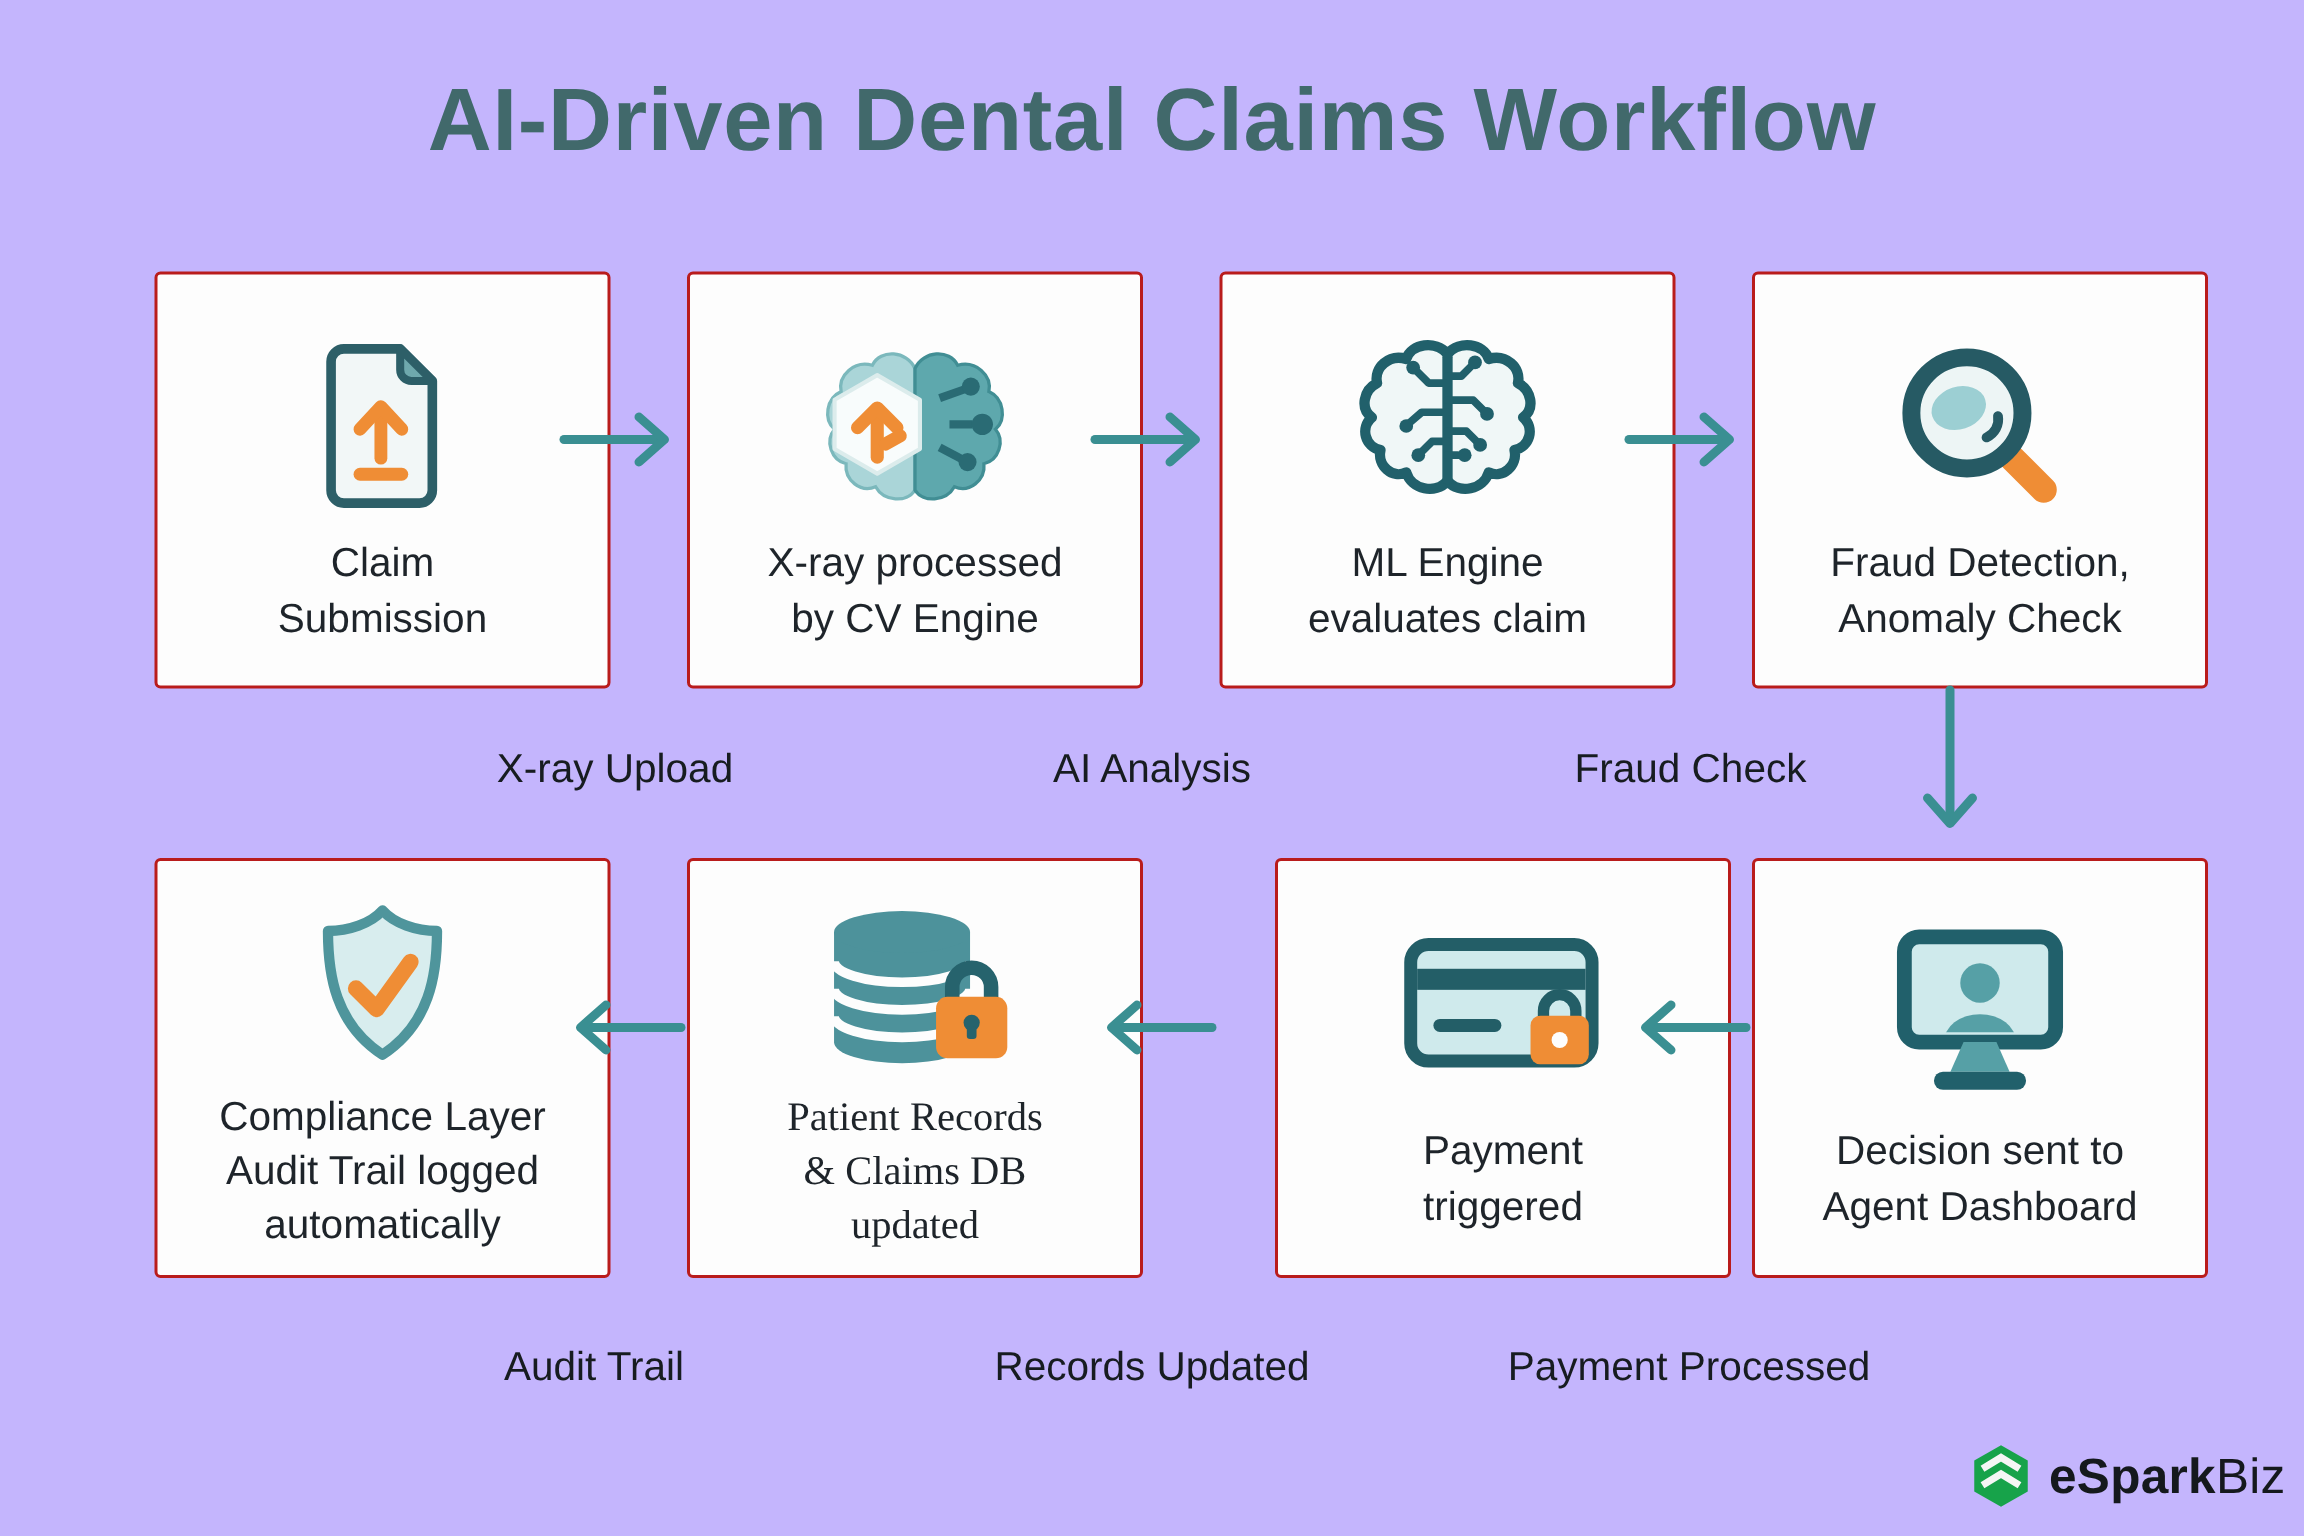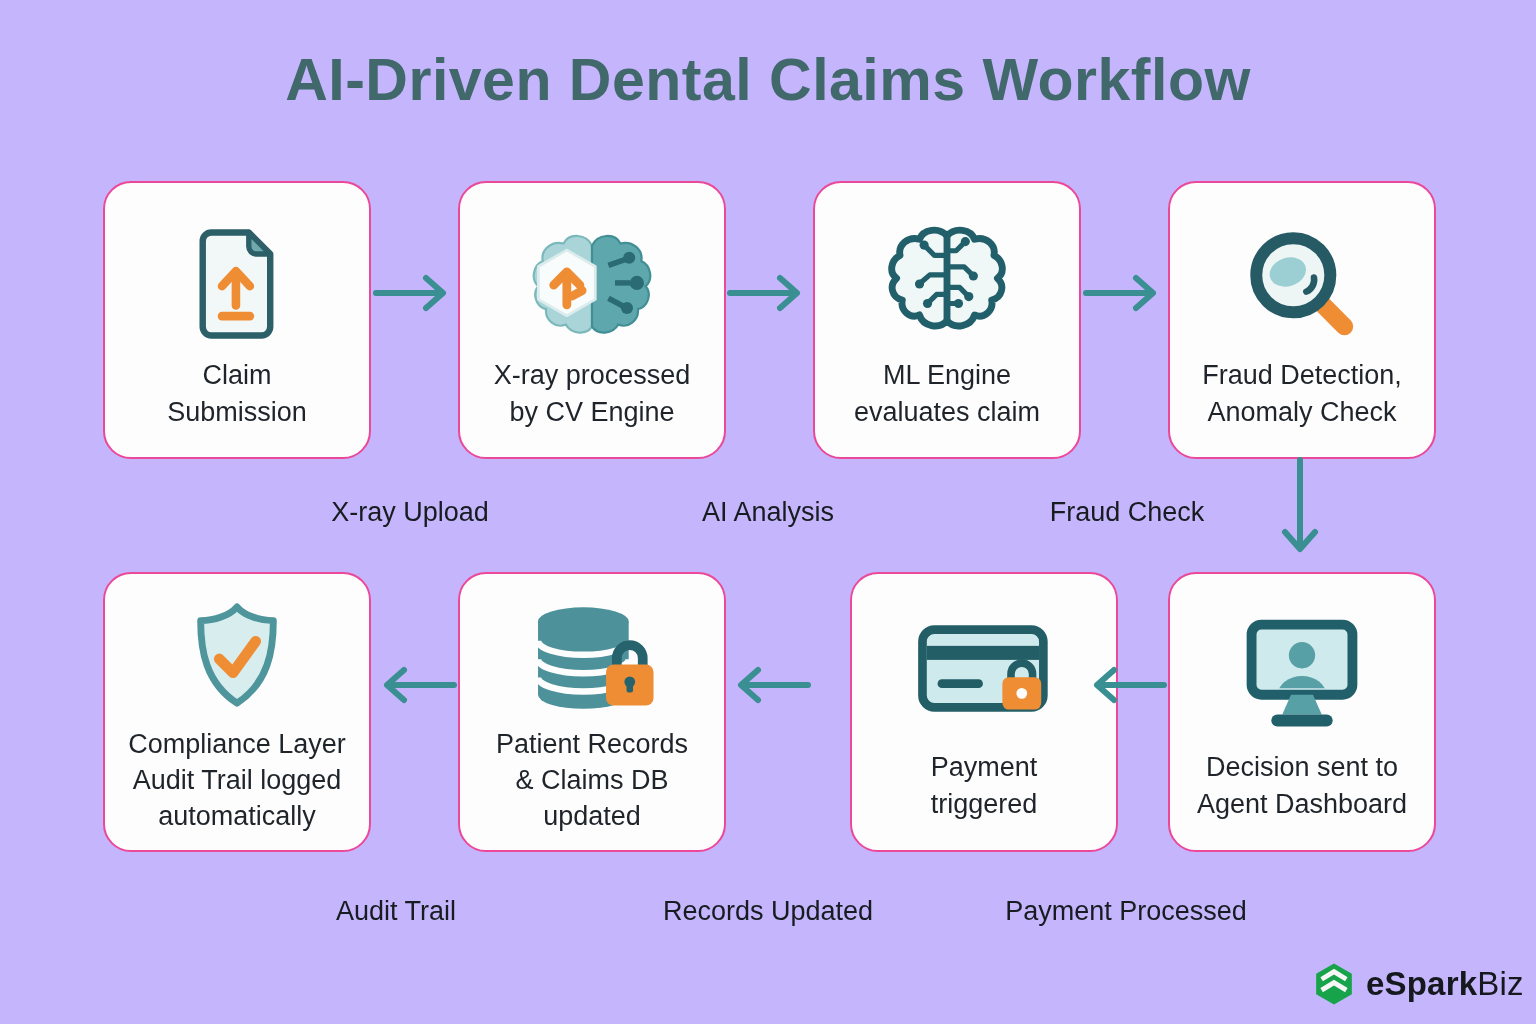--- a/index.html
+++ b/index.html
@@ -1,21 +1,21 @@
 <!DOCTYPE html>
 <html><head>
 <meta charset="utf-8">
 <style>
   html,body{margin:0;padding:0;}
   body{font-family:"Liberation Sans",sans-serif;background:#eceeee;}
   .stage{position:relative;width:1536px;height:1024px;background:#c4b5fd;overflow:hidden;margin:0 auto;}
   .title{position:absolute;left:0;top:46px;width:100%;text-align:center;
          font-size:59px;font-weight:700;color:#41696b;letter-spacing:.5px;margin:0;}
-  .card{position:absolute;width:268px;height:278px;background:#fdfdfd;
-        border:2px solid #ec4899;border-radius:28px;box-sizing:border-box;
+  .card{position:absolute;width:304px;height:278px;background:#fdfdfd;
+        border:2px solid #b91c1c;border-radius:4px;box-sizing:border-box;
         display:flex;flex-direction:column;align-items:center;}
   .card.row2{height:280px;}
   .icon-wrap{margin-top:36px;height:130px;display:flex;align-items:center;justify-content:center;}
   .card.tall .icon-wrap{margin-top:22px;height:122px;}
   .caption{flex:1;display:flex;flex-direction:column;justify-content:center;
            text-align:center;padding-bottom:18px;color:#1e242a;
            font-size:27px;line-height:37px;font-weight:500;}
   .card.tall .caption{padding-bottom:8px;line-height:36px;}
   .caption span{display:block;}
   .arrow{position:absolute;}
@@ -134,21 +134,21 @@
         <path d="M38 61 L52 75 L75 43" stroke="#ef8d35" stroke-width="11" fill="none" stroke-linecap="round" stroke-linejoin="round"></path>
       </svg>
     </div>
     <div class="caption">
       <span>Compliance Layer</span>
       <span>Audit Trail logged</span>
       <span>automatically</span>
     </div>
   </div>
 
-  <div class="card row2 tall" style="left:458px;top:572px;">
+  <div class="card row2 tall" style="left:458px;top:572px;font-family:Liberation Serif, serif;">
     <div class="icon-wrap">
       <svg width="136" height="118" viewBox="0 0 126 106">
         <path d="M13 20 V88 a42 13 0 0 0 84 0 V20 Z" fill="#4d929b"></path>
         <ellipse cx="55" cy="20" rx="42" ry="13" fill="#4d929b"></ellipse>
         <g stroke="#fdfdfd" stroke-width="6" fill="none">
           <path d="M13 38 a42 13 0 0 0 84 0"></path>
           <path d="M13 55 a42 13 0 0 0 84 0"></path>
           <path d="M13 72 a42 13 0 0 0 84 0"></path>
         </g>
         <path d="M86 62 v-8 a12 12 0 0 1 24 0 v8" stroke="#26636d" stroke-width="9" fill="none"></path>

